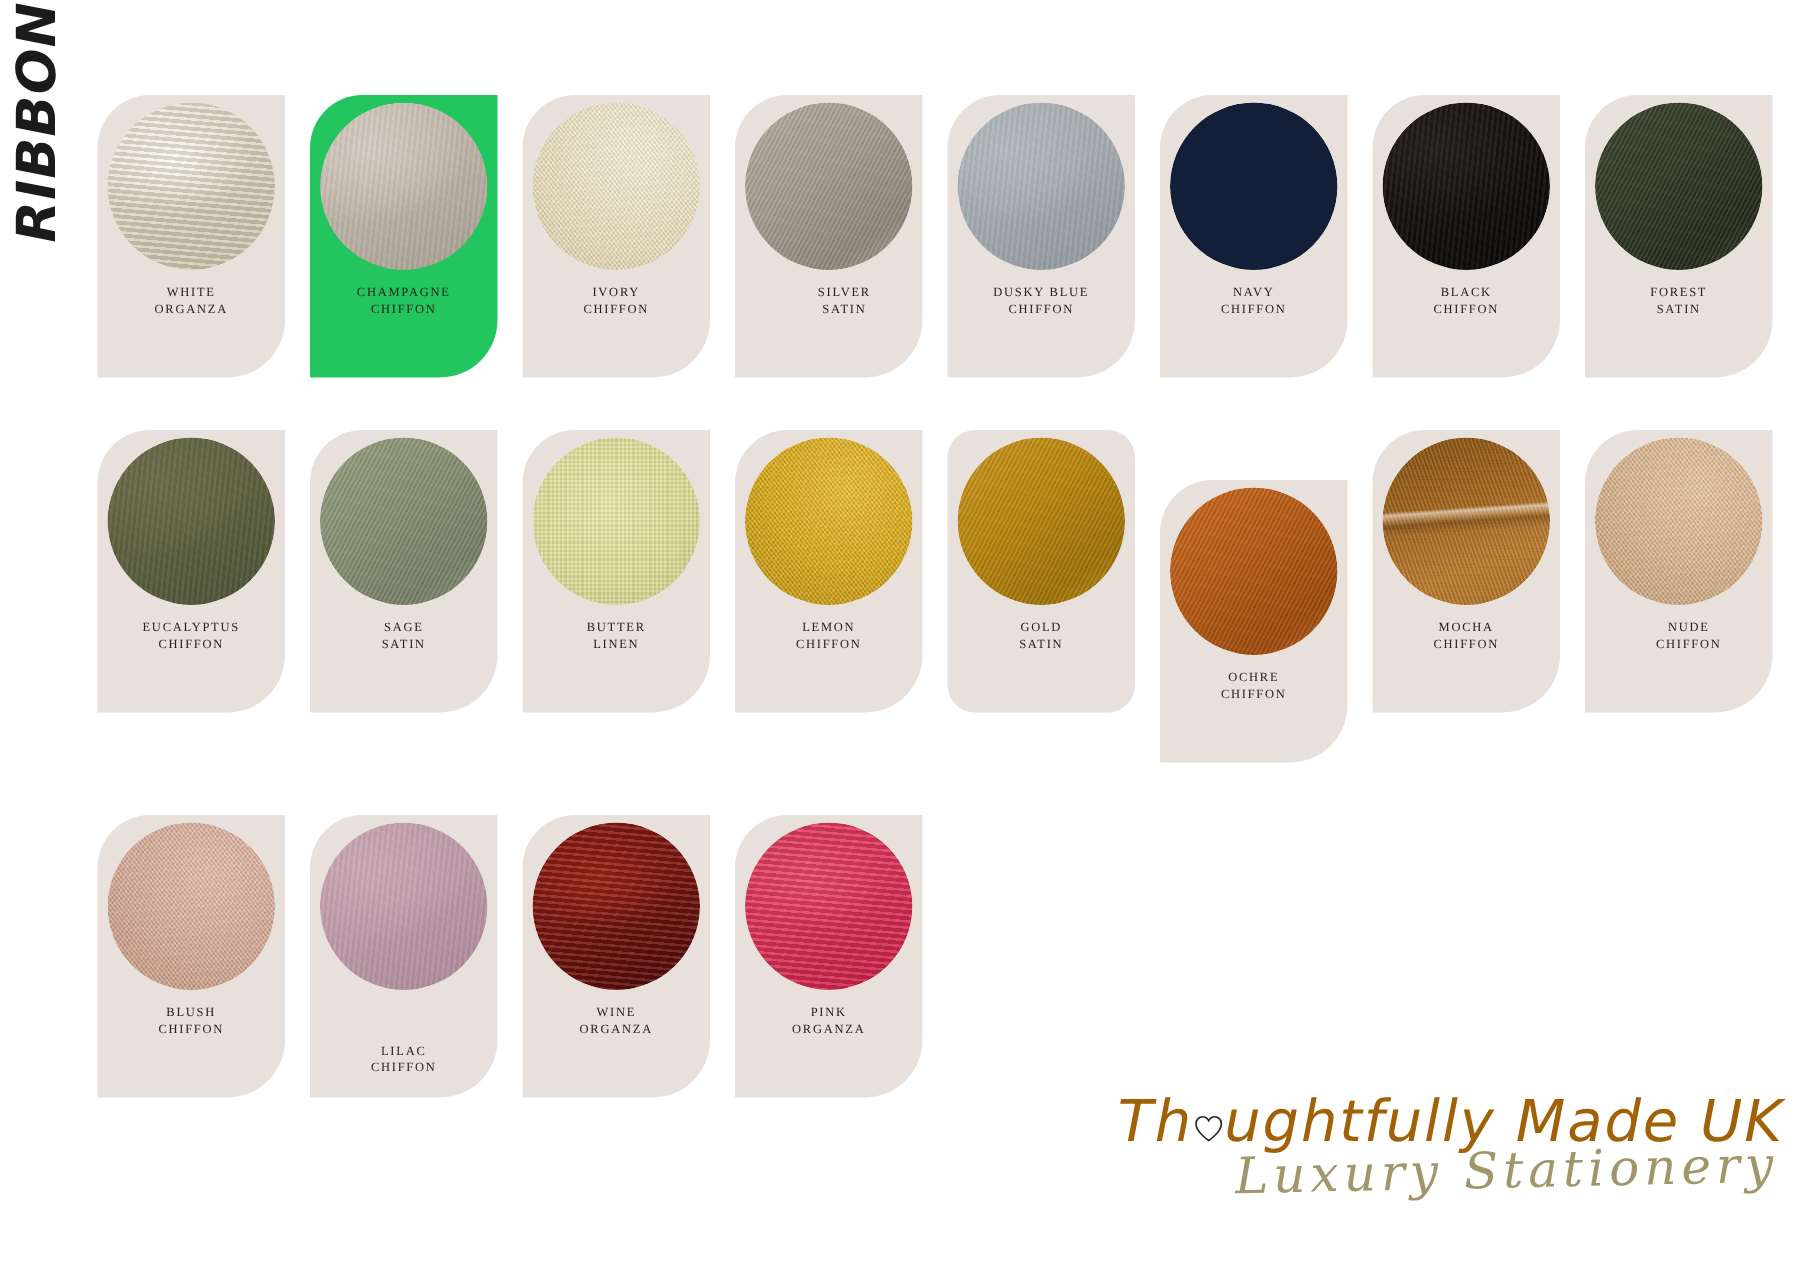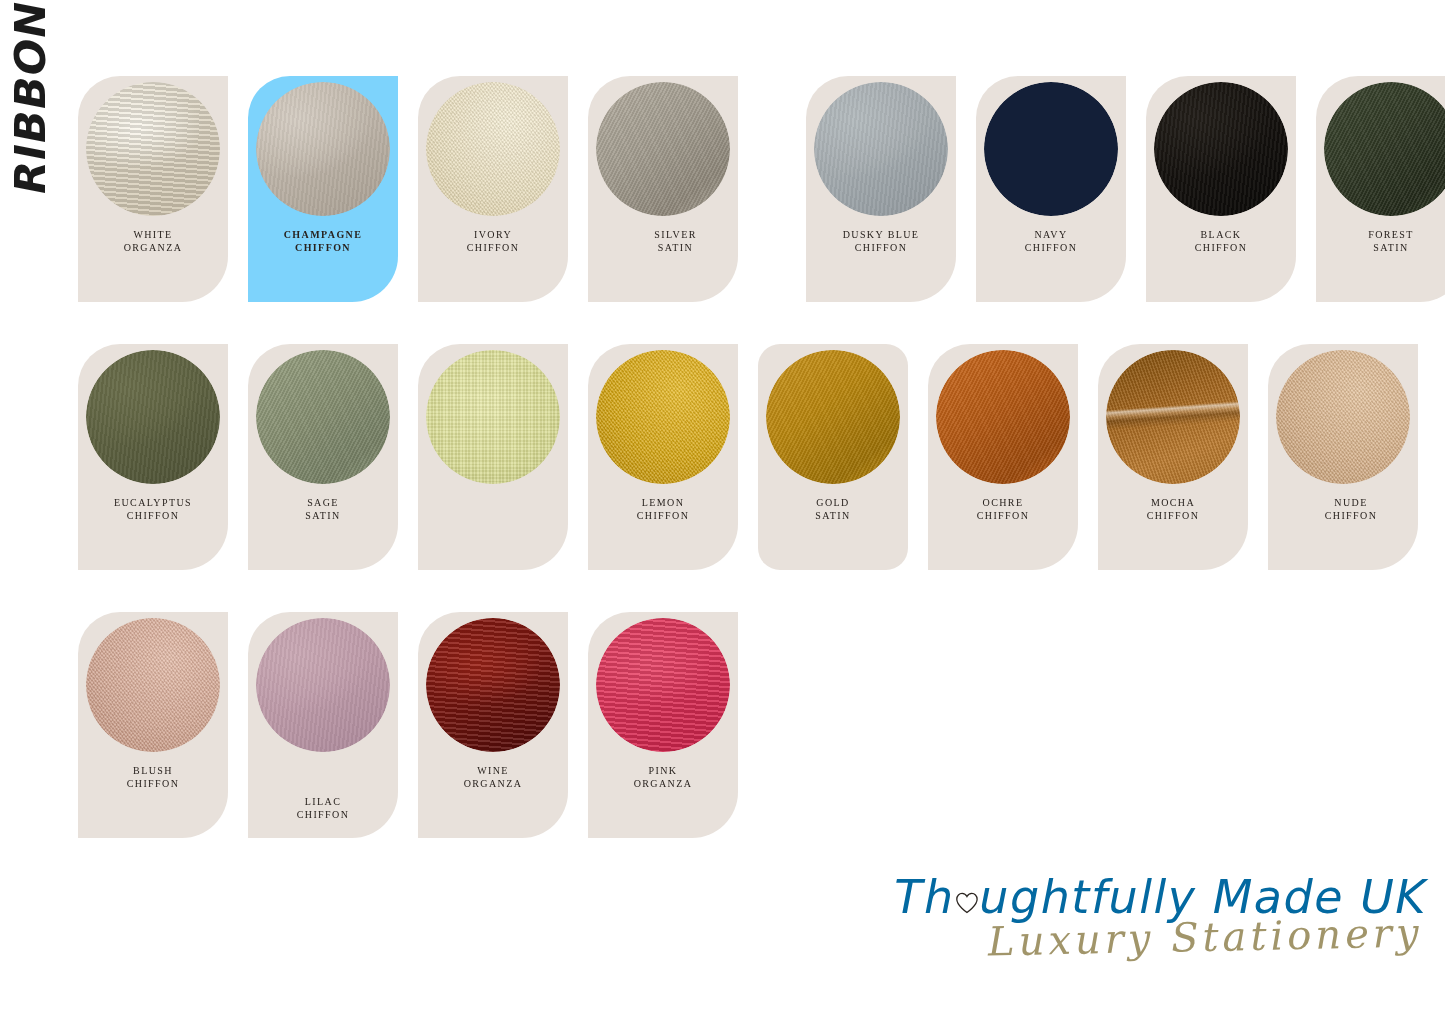--- a/index.html
+++ b/index.html
@@ -142,39 +142,39 @@
 <div id="ribbon-heading">RIBBON</div>
 
 <div id="swatch-grid">
     <div class="swatch-row">
       <div class="swatch-card" style="background: rgb(232, 225, 219);">
         <div class="swatch-disc">
           <div class="tex" style="background-image: repeating-linear-gradient(5deg, rgba(255,255,255,.12) 0 2px, rgba(0,0,0,.13) 2px 5px), radial-gradient(ellipse 70% 45% at 38% 34%, #fbf8ef 0%, rgba(0,0,0,0) 70%), linear-gradient(155deg, #efeadd 0%, #ded6c4 45%, #cfc4ad 100%); background-color: #ded6c4;"></div>
         </div>
         <div class="swatch-label" style="color: rgb(40, 34, 30);"><span>WHITE</span><span class="l2">ORGANZA</span></div>
       </div>
-      <div class="swatch-card" style="background: #7dd3fc; font-weight: bold;">
+      <div class="swatch-card" style="background: #22c55e;">
         <div class="swatch-disc">
           <div class="tex" style="background-image: repeating-linear-gradient(96deg, rgba(255,255,255,.055) 0 2px, rgba(0,0,0,.045) 2px 4.2px), radial-gradient(ellipse 80% 60% at 30% 28%, #d4ccc2 0%, rgba(0,0,0,0) 72%), linear-gradient(150deg, #c9c0b4 0%, #bcb3a7 50%, #a89e92 100%); background-color: #bcb3a7;"></div>
         </div>
         <div class="swatch-label" style="color: rgb(40, 34, 30);"><span>CHAMPAGNE</span><span class="l2">CHIFFON</span></div>
       </div>
       <div class="swatch-card" style="background: rgb(232, 225, 219);">
         <div class="swatch-disc">
           <div class="tex" style="background-image: repeating-linear-gradient(52deg, rgba(255,255,255,.16) 0 1.2px, rgba(0,0,0,.06) 1.2px 2.6px), repeating-linear-gradient(-48deg, rgba(255,255,255,.09) 0 1.4px, rgba(0,0,0,.05) 1.4px 3px), radial-gradient(circle at 62% 30%, #f6efd6 0%, #eadfbf 55%, #ddcfa6 100%); background-color: #eadfbf;"></div>
         </div>
         <div class="swatch-label" style="color: rgb(40, 34, 30);"><span>IVORY</span><span class="l2">CHIFFON</span></div>
       </div>
       <div class="swatch-card" style="background: rgb(232, 225, 219);">
         <div class="swatch-disc">
           <div class="tex" style="background-image: repeating-linear-gradient(118deg, rgba(255,255,255,.085) 0 1.5px, rgba(0,0,0,.07) 1.5px 3.2px), linear-gradient(142deg, #b4ada0 0%, #a39d90 42%, #8f887b 78%, #aaa396 100%); background-color: #a39d90;"></div>
         </div>
         <div class="swatch-label" style="color: rgb(40, 34, 30); padding-left: 25px;"><span>SILVER</span><span class="l2">SATIN</span></div>
       </div>
-      <div class="swatch-card" style="background: rgb(232, 225, 219); margin-left: 48px;">
+      <div class="swatch-card" style="background: rgb(232, 225, 219);">
         <div class="swatch-disc">
           <div class="tex" style="background-image: repeating-linear-gradient(96deg, rgba(255,255,255,.055) 0 2px, rgba(0,0,0,.045) 2px 4.2px), radial-gradient(ellipse 80% 60% at 30% 28%, #b3babd 0%, rgba(0,0,0,0) 72%), linear-gradient(150deg, #a9b0b4 0%, #a3aaae 50%, #8f979c 100%); background-color: #a3aaae;"></div>
         </div>
         <div class="swatch-label" style="color: rgb(40, 34, 30);"><span>DUSKY BLUE</span><span class="l2">CHIFFON</span></div>
       </div>
       <div class="swatch-card" style="background: rgb(232, 225, 219);">
         <div class="swatch-disc">
           <div class="tex" style="background-image: repeating-linear-gradient(118deg, rgba(255,255,255,.085) 0 1.5px, rgba(0,0,0,.07) 1.5px 3.2px), linear-gradient(142deg, #1d2c४8 0%, #131f38 42%, #0b142a 78%, #182743 100%); background-color: #131f38;"></div>
         </div>
         <div class="swatch-label" style="color: rgb(40, 34, 30);"><span>NAVY</span><span class="l2">CHIFFON</span></div>
@@ -202,34 +202,35 @@
       <div class="swatch-card" style="background: rgb(232, 225, 219);">
         <div class="swatch-disc">
           <div class="tex" style="background-image: repeating-linear-gradient(118deg, rgba(255,255,255,.085) 0 1.5px, rgba(0,0,0,.07) 1.5px 3.2px), linear-gradient(142deg, #97a081 0%, #879072 42%, #768065 78%, #8d9678 100%); background-color: #879072;"></div>
         </div>
         <div class="swatch-label" style="color: rgb(40, 34, 30);"><span>SAGE</span><span class="l2">SATIN</span></div>
       </div>
       <div class="swatch-card" style="background: rgb(232, 225, 219);">
         <div class="swatch-disc">
           <div class="tex" style="background-image: repeating-linear-gradient(90deg, rgba(255,255,255,.13) 0 1.6px, rgba(0,0,0,.055) 1.6px 3.4px), repeating-linear-gradient(0deg, rgba(255,255,255,.10) 0 1.6px, rgba(0,0,0,.05) 1.6px 3.4px), radial-gradient(circle at 45% 40%, #e8eaa9 0%, #d9dc93 60%, #c4c87d 100%); background-color: #d9dc93;"></div>
         </div>
+        <div class="swatch-label" style="color: rgb(40, 34, 30);"><span>BUTTER</span><span class="l2">LINEN</span></div>
       </div>
       <div class="swatch-card" style="background: rgb(232, 225, 219);">
         <div class="swatch-disc">
           <div class="tex" style="background-image: repeating-linear-gradient(52deg, rgba(255,255,255,.16) 0 1.2px, rgba(0,0,0,.06) 1.2px 2.6px), repeating-linear-gradient(-48deg, rgba(255,255,255,.09) 0 1.4px, rgba(0,0,0,.05) 1.4px 3px), radial-gradient(circle at 62% 30%, #e8bb2c 0%, #d4a410 55%, #b88a06 100%); background-color: #d4a410;"></div>
         </div>
         <div class="swatch-label" style="color: rgb(40, 34, 30);"><span>LEMON</span><span class="l2">CHIFFON</span></div>
       </div>
       <div class="swatch-card" style="background: rgb(232, 225, 219); border-radius: 22px;">
         <div class="swatch-disc">
           <div class="tex" style="background-image: repeating-linear-gradient(118deg, rgba(255,255,255,.085) 0 1.5px, rgba(0,0,0,.07) 1.5px 3.2px), linear-gradient(142deg, #c89420 0%, #b8860f 42%, #9d7208 78%, #bf8d14 100%); background-color: #b8860f;"></div>
         </div>
         <div class="swatch-label" style="color: rgb(40, 34, 30);"><span>GOLD</span><span class="l2">SATIN</span></div>
       </div>
-      <div class="swatch-card" style="background: rgb(232, 225, 219);">
+      <div class="swatch-card" style="background: rgb(232, 225, 219); margin-top: 40px;">
         <div class="swatch-disc">
           <div class="tex" style="background-image: repeating-linear-gradient(118deg, rgba(255,255,255,.085) 0 1.5px, rgba(0,0,0,.07) 1.5px 3.2px), linear-gradient(142deg, #c96a20 0%, #b55a15 42%, #9c4a0d 78%, #bd6018 100%); background-color: #b55a15;"></div>
         </div>
         <div class="swatch-label" style="color: rgb(40, 34, 30);"><span>OCHRE</span><span class="l2">CHIFFON</span></div>
       </div>
       <div class="swatch-card" style="background: rgb(232, 225, 219);">
         <div class="swatch-disc">
           <div class="tex" style="background-image: linear-gradient(176deg, rgba(0,0,0,0) 0 42%, rgba(255,255,255,.55) 44%, rgba(255,255,255,.18) 47%, rgba(0,0,0,.18) 50%, rgba(0,0,0,0) 56%), repeating-linear-gradient(70deg, rgba(255,255,255,.10) 0 1.4px, rgba(0,0,0,.09) 1.4px 3px), linear-gradient(160deg, #80500f 0%, #a3661f 40%, #bb7c32 72%, #ae7128 100%); background-color: #a3661f;"></div>
         </div>
         <div class="swatch-label" style="color: rgb(40, 34, 30); text-align: center;"><span>MOCHA</span><span class="l2">CHIFFON</span></div>
@@ -263,19 +264,19 @@
       <div class="swatch-card" style="background: rgb(232, 225, 219);">
         <div class="swatch-disc">
           <div class="tex" style="background-image: repeating-linear-gradient(5deg, rgba(255,255,255,.12) 0 2px, rgba(0,0,0,.13) 2px 5px), radial-gradient(ellipse 70% 45% at 38% 34%, #ea4a6c 0%, rgba(0,0,0,0) 70%), linear-gradient(155deg, #e33e61 0%, #e0365c 45%, #cc2149 100%); background-color: #e0365c;"></div>
         </div>
         <div class="swatch-label" style="color: rgb(40, 34, 30);"><span>PINK</span><span class="l2">ORGANZA</span></div>
       </div>
     </div>
   </div>
 
 <div id="brand-logo">
-  <div id="brand-name" style="color: #0369a1;">
+  <div id="brand-name" style="color: #a16207;">
     <span>Th</span><span class="heart-glyph"><svg viewBox="0 0 24 22" fill="none">
           <path d="M12 20.5 C12 20.5 1.8 13.6 1.8 7.2 C1.8 3.6 4.4 1.4 7.1 1.4 C9.3 1.4 11.1 2.8 12 4.6 C12.9 2.8 14.7 1.4 16.9 1.4 C19.6 1.4 22.2 3.6 22.2 7.2 C22.2 13.6 12 20.5 12 20.5 Z" stroke="#2b2520" stroke-width="1.3" fill="none"></path>
         </svg></span><span>ughtfully Made UK</span>
   </div>
   <div id="brand-tagline" style="color: rgb(154, 141, 94);">Luxury Stationery</div>
 </div>
 
 </body></html>

